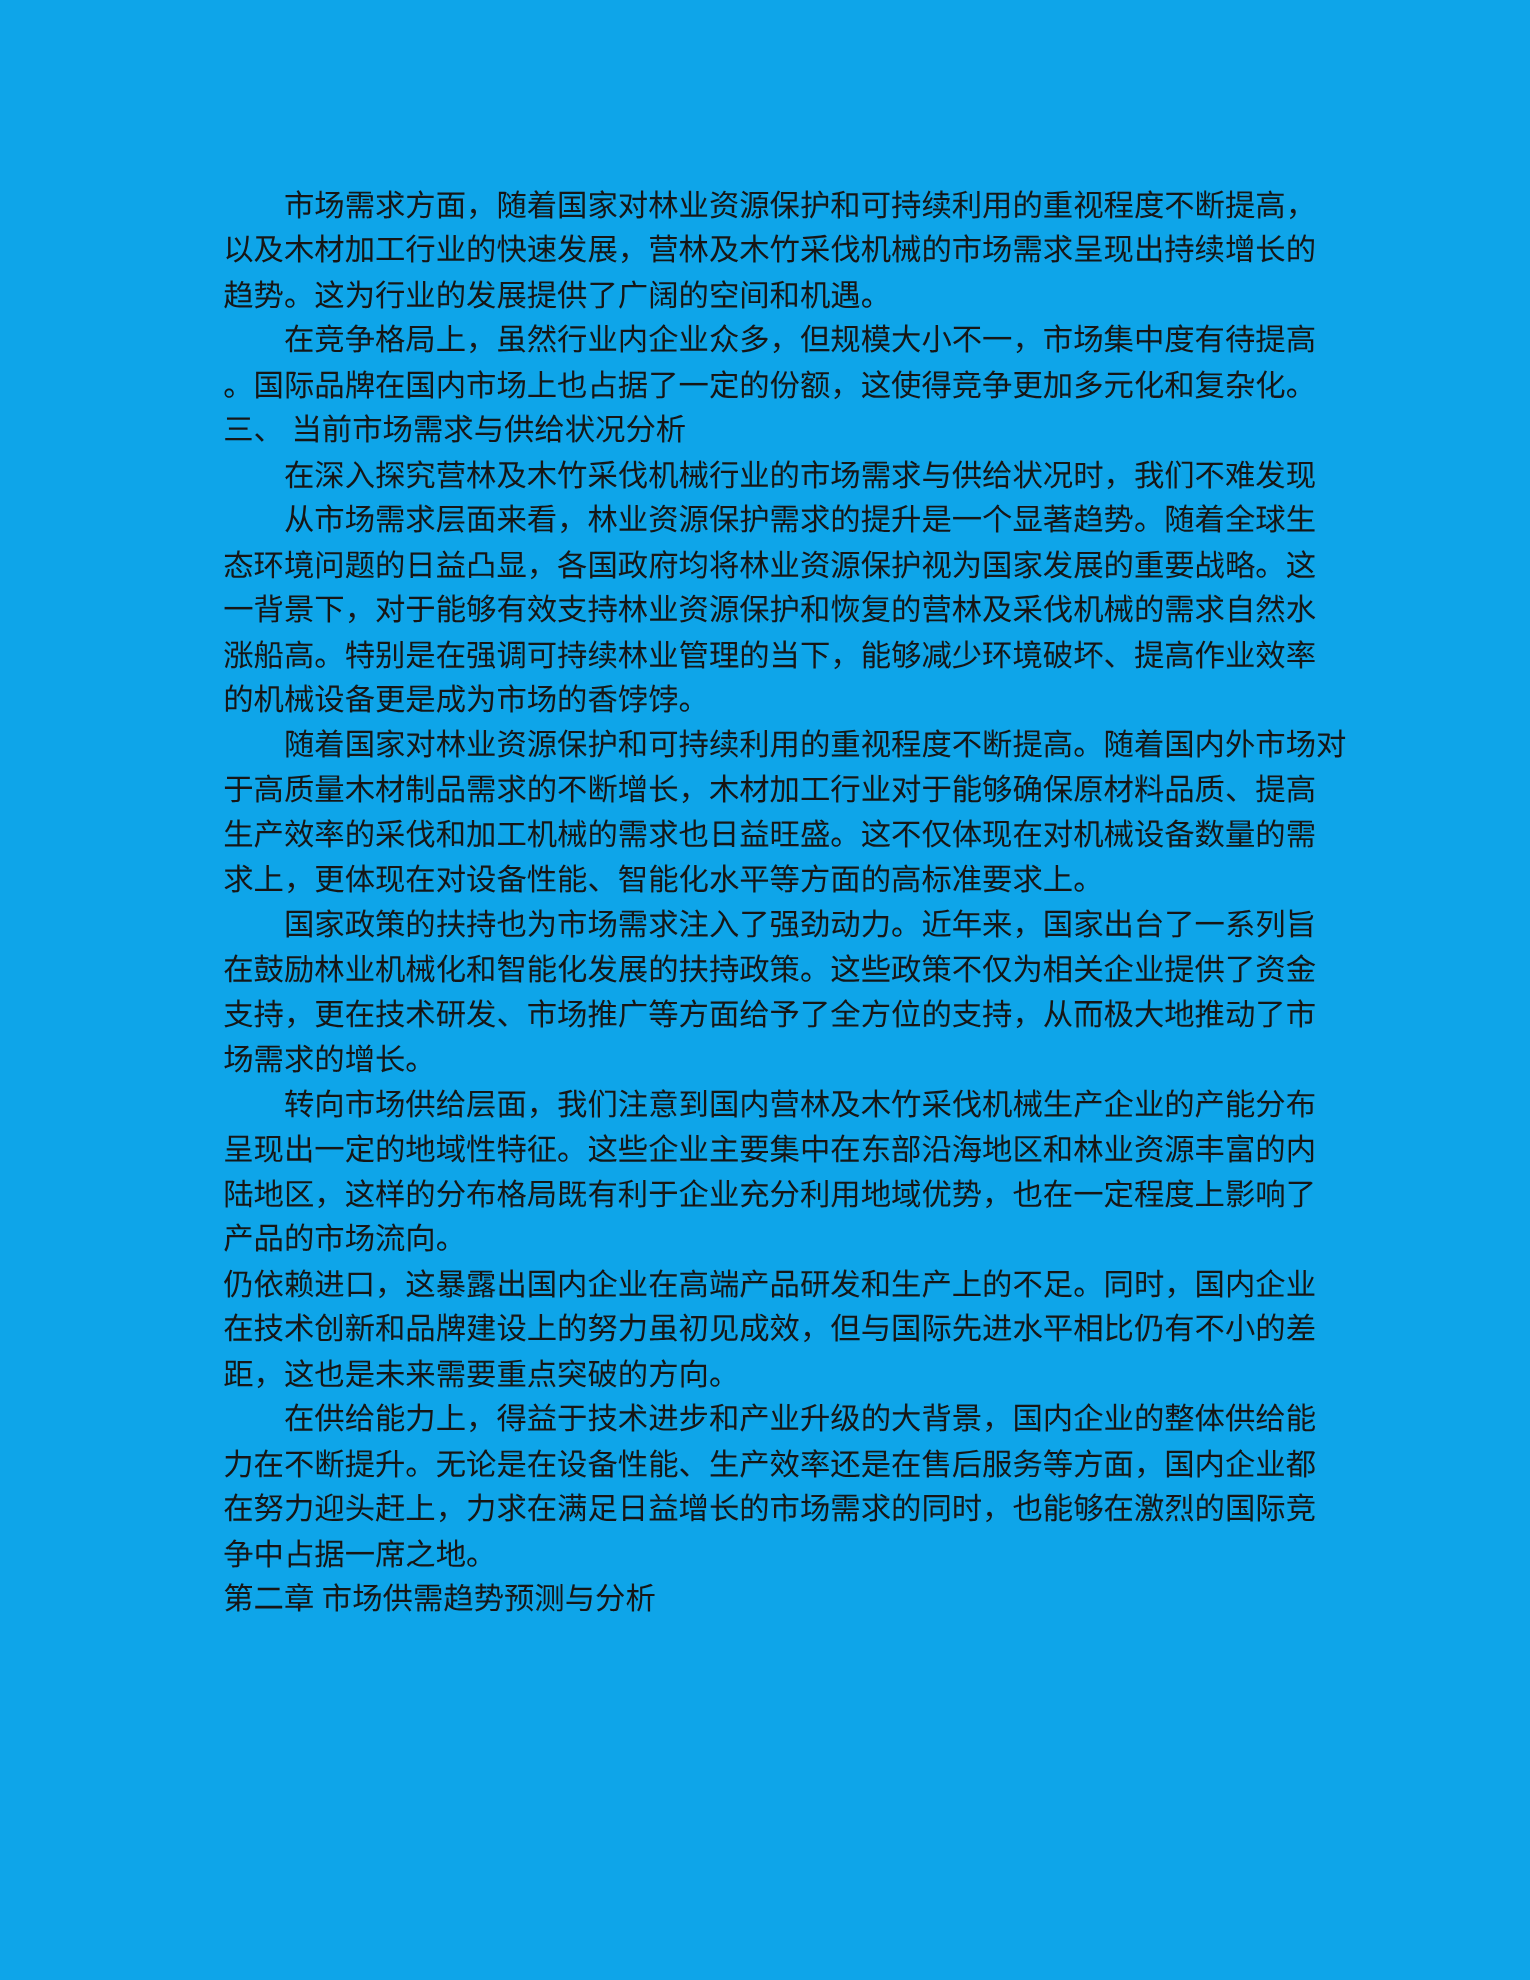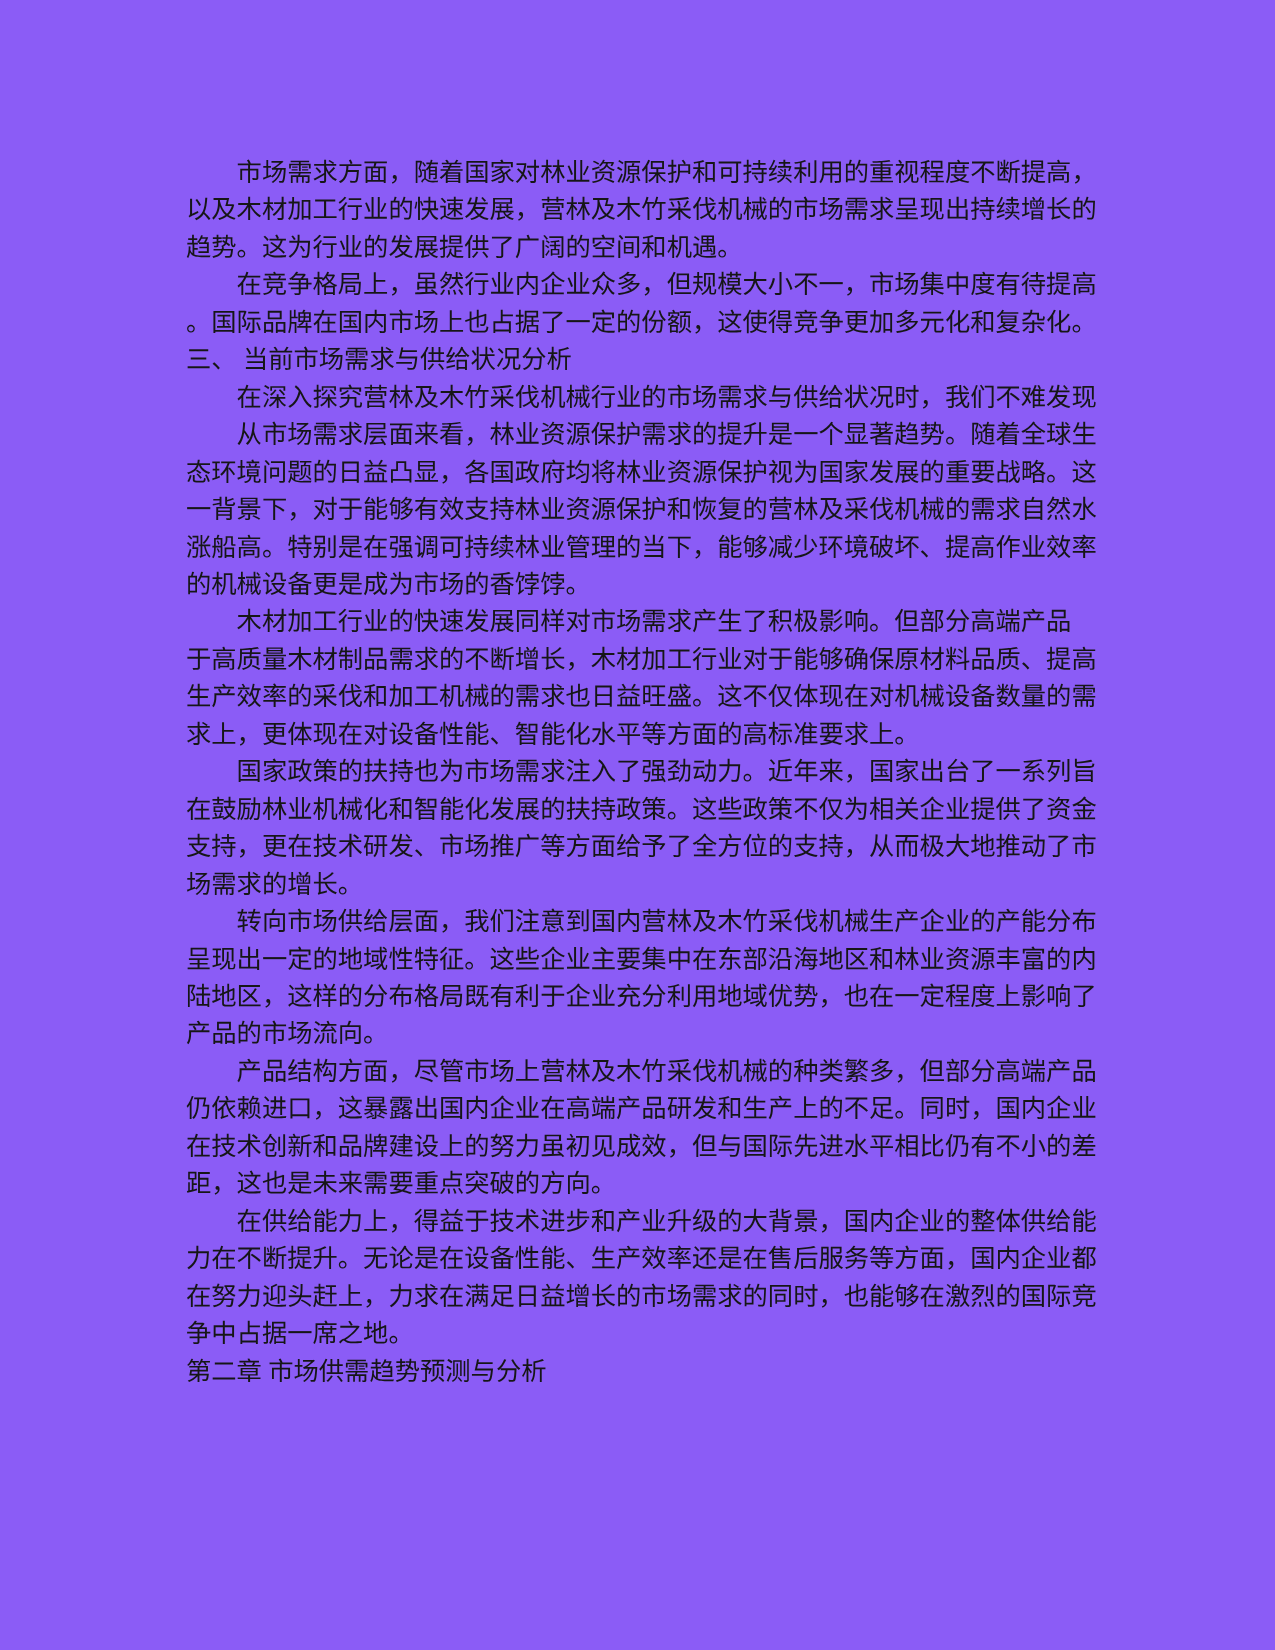--- a/index.html
+++ b/index.html
@@ -4,21 +4,21 @@
 <style>
   html, body {
     margin: 0;
     padding: 0;
     background: #ffffff;
   }
   .page {
     position: relative;
     width: 1275px;
     height: 1650px;
-    background: #8b5cf6;
+    background: #0ea5e9;
     overflow: hidden;
     font-family: "Liberation Serif", "DejaVu Serif", serif;
   }
   .text-block {
     position: absolute;
     left: 186px;
     top: 154px;
     width: 950px;
   }
   .line {
@@ -43,33 +43,32 @@
       <div class="line">趋势。这为行业的发展提供了广阔的空间和机遇。</div>
       <div class="line indent">在竞争格局上，虽然行业内企业众多，但规模大小不一，市场集中度有待提高</div>
       <div class="line">。国际品牌在国内市场上也占据了一定的份额，这使得竞争更加多元化和复杂化。</div>
       <div class="line">三、 当前市场需求与供给状况分析</div>
       <div class="line indent">在深入探究营林及木竹采伐机械行业的市场需求与供给状况时，我们不难发现</div>
       <div class="line indent">从市场需求层面来看，林业资源保护需求的提升是一个显著趋势。随着全球生</div>
       <div class="line">态环境问题的日益凸显，各国政府均将林业资源保护视为国家发展的重要战略。这</div>
       <div class="line">一背景下，对于能够有效支持林业资源保护和恢复的营林及采伐机械的需求自然水</div>
       <div class="line">涨船高。特别是在强调可持续林业管理的当下，能够减少环境破坏、提高作业效率</div>
       <div class="line">的机械设备更是成为市场的香饽饽。</div>
-      <div class="line indent">木材加工行业的快速发展同样对市场需求产生了积极影响。但部分高端产品</div>
+      <div class="line indent">随着国家对林业资源保护和可持续利用的重视程度不断提高。随着国内外市场对</div>
       <div class="line">于高质量木材制品需求的不断增长，木材加工行业对于能够确保原材料品质、提高</div>
       <div class="line">生产效率的采伐和加工机械的需求也日益旺盛。这不仅体现在对机械设备数量的需</div>
       <div class="line">求上，更体现在对设备性能、智能化水平等方面的高标准要求上。</div>
       <div class="line indent">国家政策的扶持也为市场需求注入了强劲动力。近年来，国家出台了一系列旨</div>
       <div class="line">在鼓励林业机械化和智能化发展的扶持政策。这些政策不仅为相关企业提供了资金</div>
       <div class="line">支持，更在技术研发、市场推广等方面给予了全方位的支持，从而极大地推动了市</div>
       <div class="line">场需求的增长。</div>
       <div class="line indent">转向市场供给层面，我们注意到国内营林及木竹采伐机械生产企业的产能分布</div>
       <div class="line">呈现出一定的地域性特征。这些企业主要集中在东部沿海地区和林业资源丰富的内</div>
       <div class="line">陆地区，这样的分布格局既有利于企业充分利用地域优势，也在一定程度上影响了</div>
       <div class="line">产品的市场流向。</div>
-      <div class="line indent">产品结构方面，尽管市场上营林及木竹采伐机械的种类繁多，但部分高端产品</div>
       <div class="line">仍依赖进口，这暴露出国内企业在高端产品研发和生产上的不足。同时，国内企业</div>
       <div class="line">在技术创新和品牌建设上的努力虽初见成效，但与国际先进水平相比仍有不小的差</div>
       <div class="line">距，这也是未来需要重点突破的方向。</div>
       <div class="line indent">在供给能力上，得益于技术进步和产业升级的大背景，国内企业的整体供给能</div>
       <div class="line">力在不断提升。无论是在设备性能、生产效率还是在售后服务等方面，国内企业都</div>
       <div class="line">在努力迎头赶上，力求在满足日益增长的市场需求的同时，也能够在激烈的国际竞</div>
       <div class="line">争中占据一席之地。</div>
       <div class="line">第二章 市场供需趋势预测与分析</div>
     </div>
 </div>

